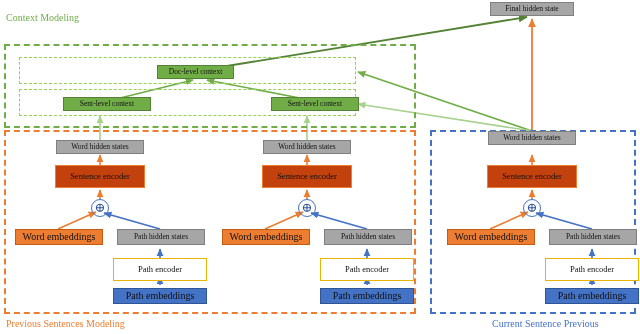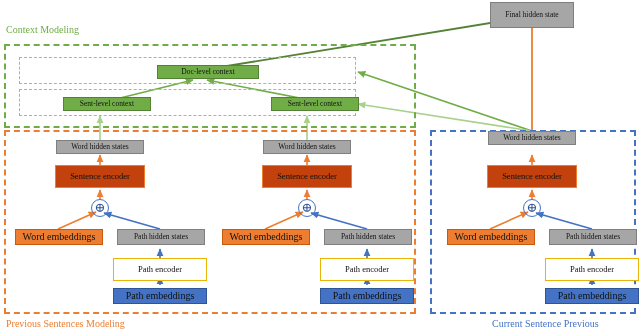--- a/index.html
+++ b/index.html
@@ -99,27 +99,27 @@
     </g>
   </svg>
 
   <div class="grp grp-green" style="left:4px;top:44px;width:412px;height:84px;"></div>
   <div class="grp grp-green-inner" style="left:19px;top:57px;width:337px;height:27px;"></div>
   <div class="grp grp-green-inner" style="left:19px;top:89px;width:337px;height:27px;"></div>
 
   <div class="grp grp-orange" style="left:4px;top:130px;width:412px;height:184px;"></div>
   <div class="grp grp-blue" style="left:430px;top:130px;width:206px;height:184px;"></div>
 
-  <div class="caption cap-green" style="left:6px;top:24px;">Context Modeling</div>
+  <div class="caption cap-green" style="left:6px;top:12px;">Context Modeling</div>
   <div class="caption cap-orange" style="left:6px;top:318px;">Previous Sentences Modeling</div>
   <div class="caption cap-blue" style="left:492px;top:318px;">Current Sentence Previous</div>
 
-  <div class="node gray" style="left:490px;top:2px;width:84px;height:26px;">Final hidden state</div>
+  <div class="node gray" style="left:490px;top:2px;width:84px;height:14px;">Final hidden state</div>
 
-  <div class="node green-fill" style="left:157px;top:65px;width:102px;height:14px;">Doc-level context</div>
+  <div class="node green-fill" style="left:157px;top:65px;width:77px;height:14px;">Doc-level context</div>
   <div class="node green-fill" style="left:63px;top:97px;width:88px;height:14px;">Sent-level context</div>
   <div class="node green-fill" style="left:271px;top:97px;width:88px;height:14px;">Sent-level context</div>
 
   <div class="node gray" style="left:56px;top:140px;width:88px;height:14px;">Word hidden states</div>
   <div class="node orange-open" style="left:55px;top:165px;width:90px;height:23px;">Sentence encoder</div>
   <div class="node" style="left:91px;top:199px;width:18px;height:18px;border:1.4px solid #4472c4;border-radius:50%;color:#2f5597;font-size:13px;">⊕</div>
   <div class="node orange-fill" style="left:15px;top:229px;width:88px;height:16px;">Word embeddings</div>
   <div class="node gray" style="left:117px;top:229px;width:88px;height:16px;">Path hidden states</div>
   <div class="node blue-open" style="left:113px;top:258px;width:94px;height:23px;">Path encoder</div>
   <div class="node blue-fill" style="left:113px;top:288px;width:94px;height:16px;">Path embeddings</div>

